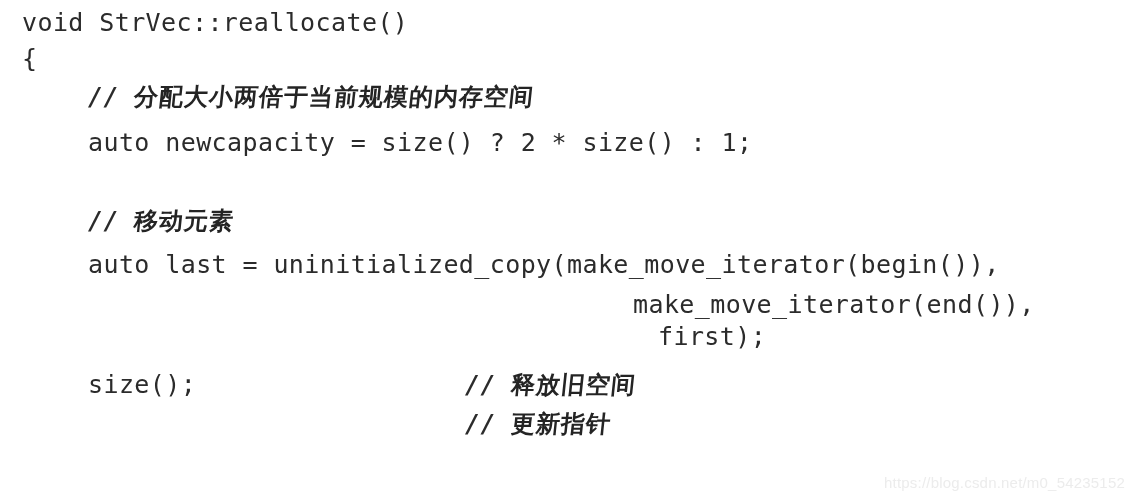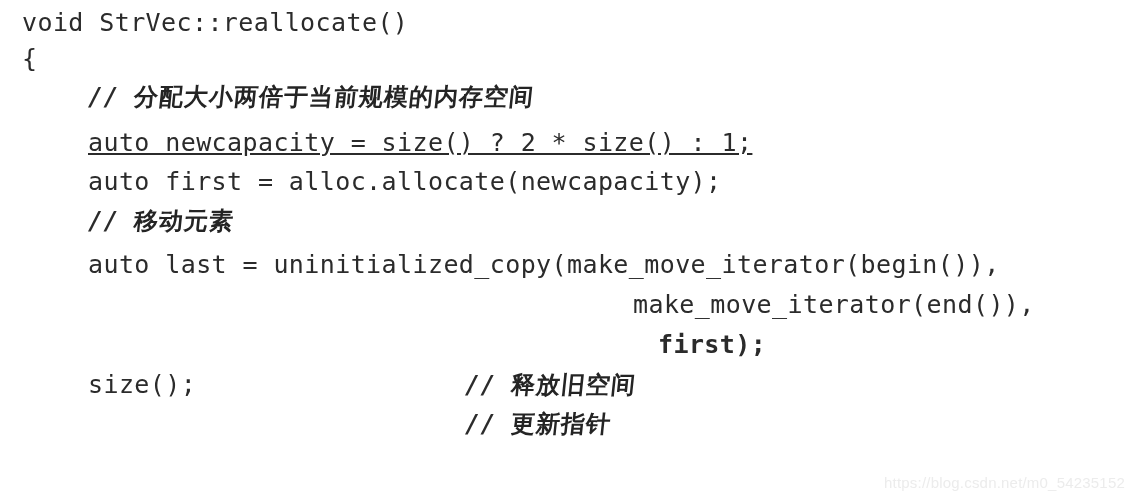--- a/index.html
+++ b/index.html
@@ -63,28 +63,27 @@
 </head>
 <body>
 
 <div id="page">
 
   <div class="code-line" style="left:22px;  top:8px;">void StrVec::reallocate()</div>
   <div class="code-line" style="left:22px;  top:44px;">{</div>
 
   <div class="code-line" style="left:88px;  top:82px;"><span class="slashes">// </span><span class="cjk">分配大小两倍于当前规模的内存空间</span></div>
 
-  <div class="code-line" style="left:88px;  top:128px;text-decoration:underline;">auto newcapacity = size() ? 2 * size() : 1;</div>
-  <div class="code-line" style="left:88px;  top:167px;">auto first = alloc.allocate(newcapacity);</div>
+  <div class="code-line" style="left:88px;  top:128px;">auto newcapacity = size() ? 2 * size() : 1;</div>
 
   <div class="code-line" style="left:88px;  top:206px;"><span class="slashes">// </span><span class="cjk">移动元素</span></div>
 
   <div class="code-line" style="left:633px; top:290px;">make_move_iterator(end()),</div>
   <div class="code-line" style="left:88px;  top:250px;">auto last = uninitialized_copy(make_move_iterator(begin()),</div>
-  <div class="code-line" style="left:658px; top:330px;font-weight:bold;">first);</div>
+  <div class="code-line" style="left:658px; top:322px;">first);</div>
 
   <div class="code-line" style="left:88px;  top:370px;">size();</div>
 
   <div class="code-line" style="left:465px; top:370px;"><span class="slashes">// </span><span class="cjk">释放旧空间</span></div>
 
   <div class="code-line" style="left:465px; top:409px;"><span class="slashes">// </span><span class="cjk">更新指针</span></div>
 
   <div id="watermark">https://blog.csdn.net/m0_54235152</div>
 
 </div>

